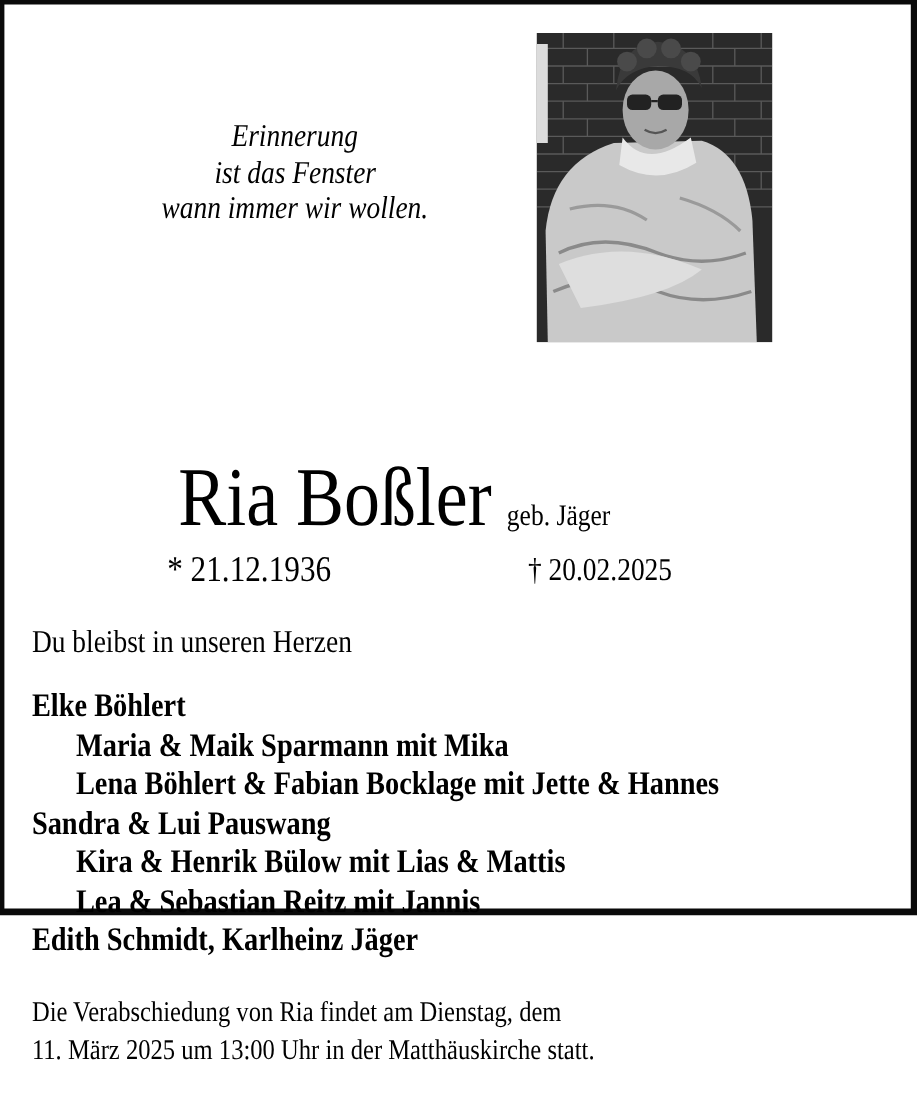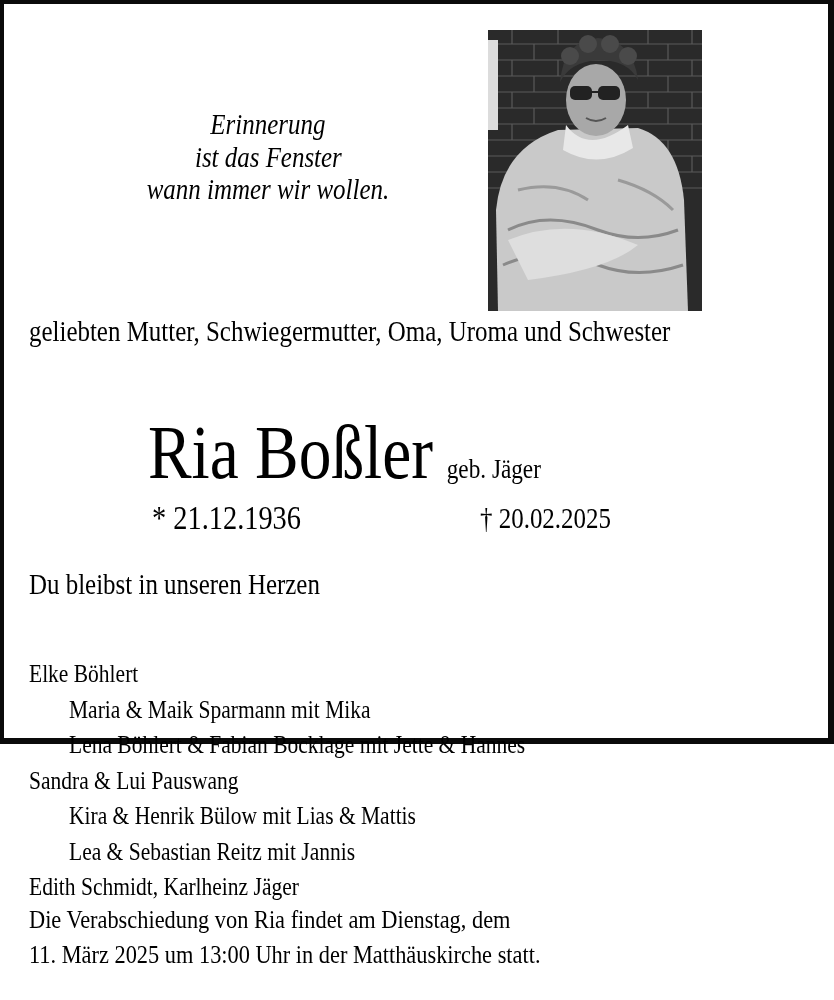--- a/index.html
+++ b/index.html
@@ -11,21 +11,21 @@
     width: 834px;
     height: 1000px;
     position: relative;
     overflow: hidden;
     font-family: "Liberation Serif", "DejaVu Serif", serif;
     color: #000;
   }
   .frame {
     position: absolute;
     left: 0; top: 0;
-    width: 834px; height: 744px;
+    width: 834px; height: 832px;
     box-sizing: border-box;
     border-top: 4px solid #0a0a0a;
     border-left: 4px solid #0a0a0a;
     border-right: 6px solid #0a0a0a;
     border-bottom: 6px solid #0a0a0a;
     background: #fff;
   }
   .abs { position: absolute; white-space: nowrap; }
   .cond {
     display: inline-block;
@@ -66,21 +66,21 @@
   
   .intro {
     left: 25px;
     top: 310px;
     font-size: 29px;
     line-height: 35px;
   }
   .intro .line { display: block; }
 
   .name-row {
-    left: 144px;
+    left: 158px;
     top: 408px;
     height: 80px;
   }
   .name {
     font-size: 76px;
     line-height: 80px;
   }
   .maiden {
     font-size: 27px;
     margin-left: 16px;
@@ -103,24 +103,24 @@
   .motto {
     left: 25px;
     top: 563px;
     font-size: 29px;
     line-height: 34px;
     font-family: Liberation Serif, serif;
   }
 
   .family {
     left: 25px;
-    top: 652px;
-    font-size: 25px;
+    top: 620px;
+    font-size: 30px;
     line-height: 35.5px;
-    font-weight: normal;
+    font-weight: bold;
   }
   .family .row { display: block; height: 35.5px; }
   .family .row.indent { padding-left: 40px; }
 
   .closing {
     left: 25px;
     top: 898px;
     font-size: 26px;
     line-height: 35px;
   }
@@ -197,21 +197,20 @@
 
       <rect x="82" y="56" width="22" height="14" rx="5" fill="#222"></rect>
       <rect x="110" y="56" width="22" height="14" rx="5" fill="#222"></rect>
       <line x1="104" y1="62" x2="110" y2="62" stroke="#222" stroke-width="2"></line>
 
       <path d="M98 88 Q108 94 118 88" stroke="#555" stroke-width="2" fill="none"></path>
     </svg>
   </div>
 
   <div class="abs intro">
-    <span class="line"><span class="cond">geliebten Mutter, Schwiegermutter, Oma, Uroma und Schwester</span></span>
   </div>
 
   <div class="abs name-row">
     <span class="cond">
       <span class="name">Ria Boßler</span><span class="maiden">geb. Jäger</span>
     </span>
   </div>
 
   <div class="abs date-birth">
     <span class="cond">* 21.12.1936</span>

